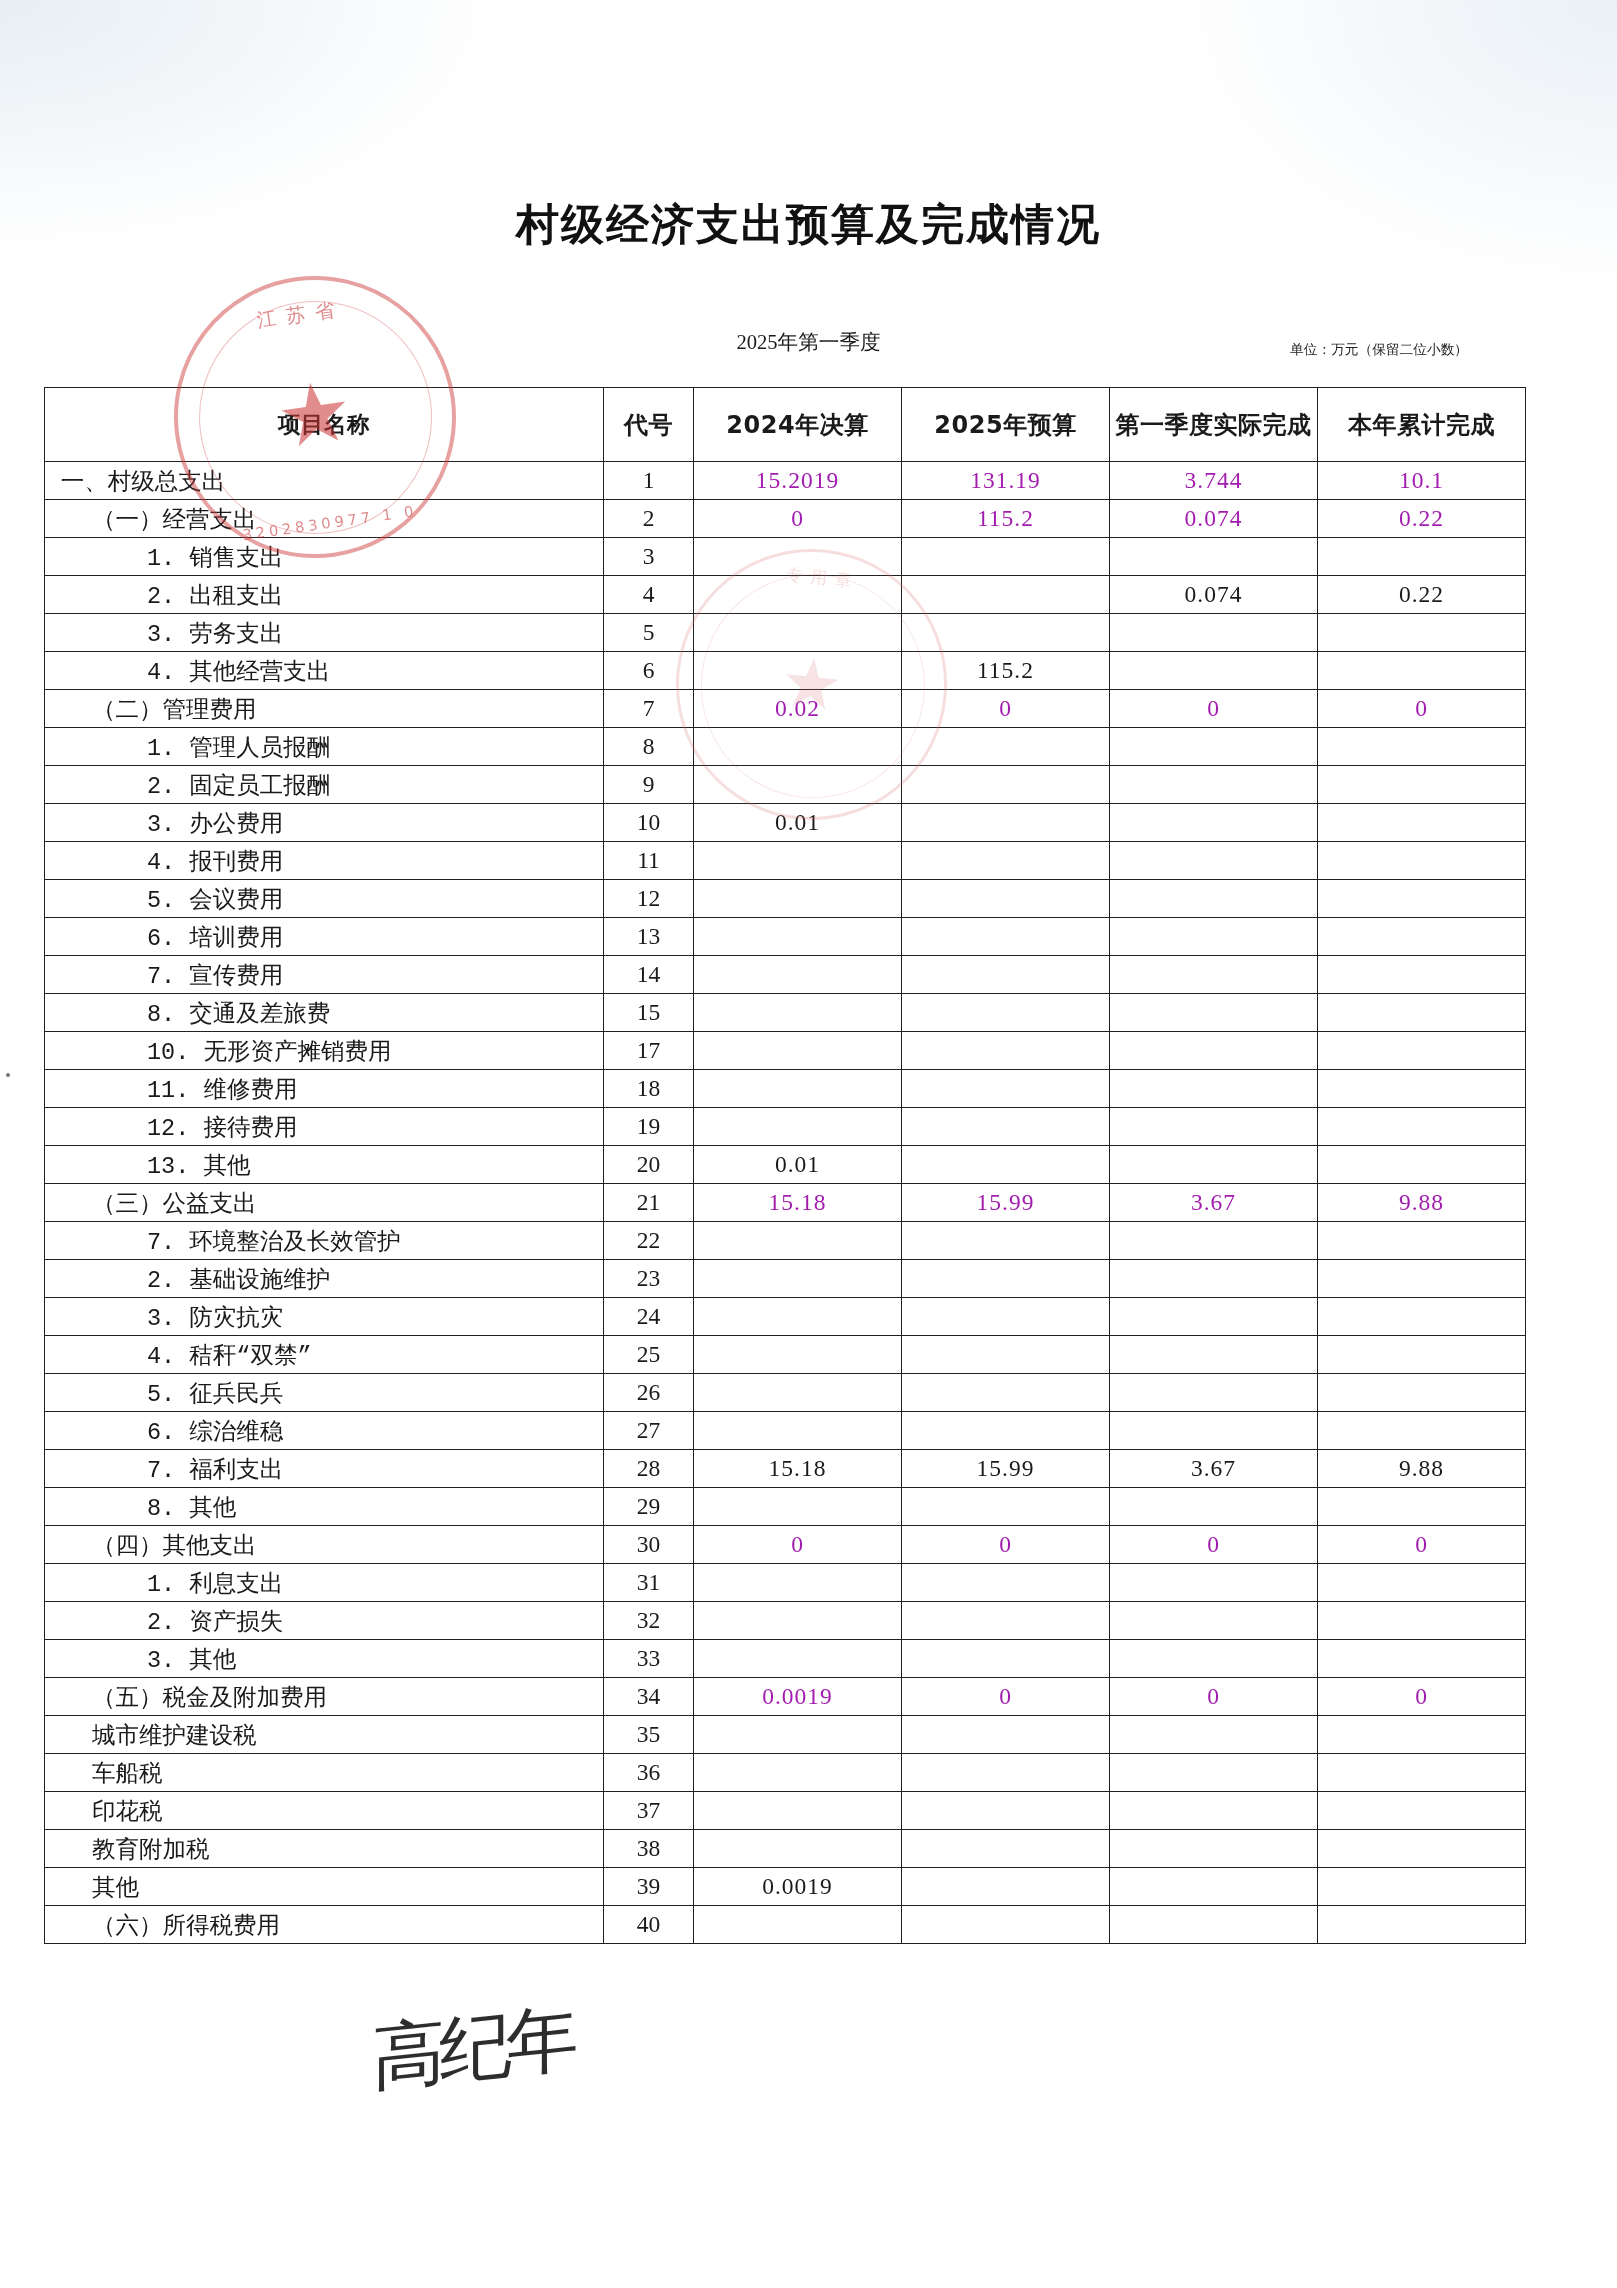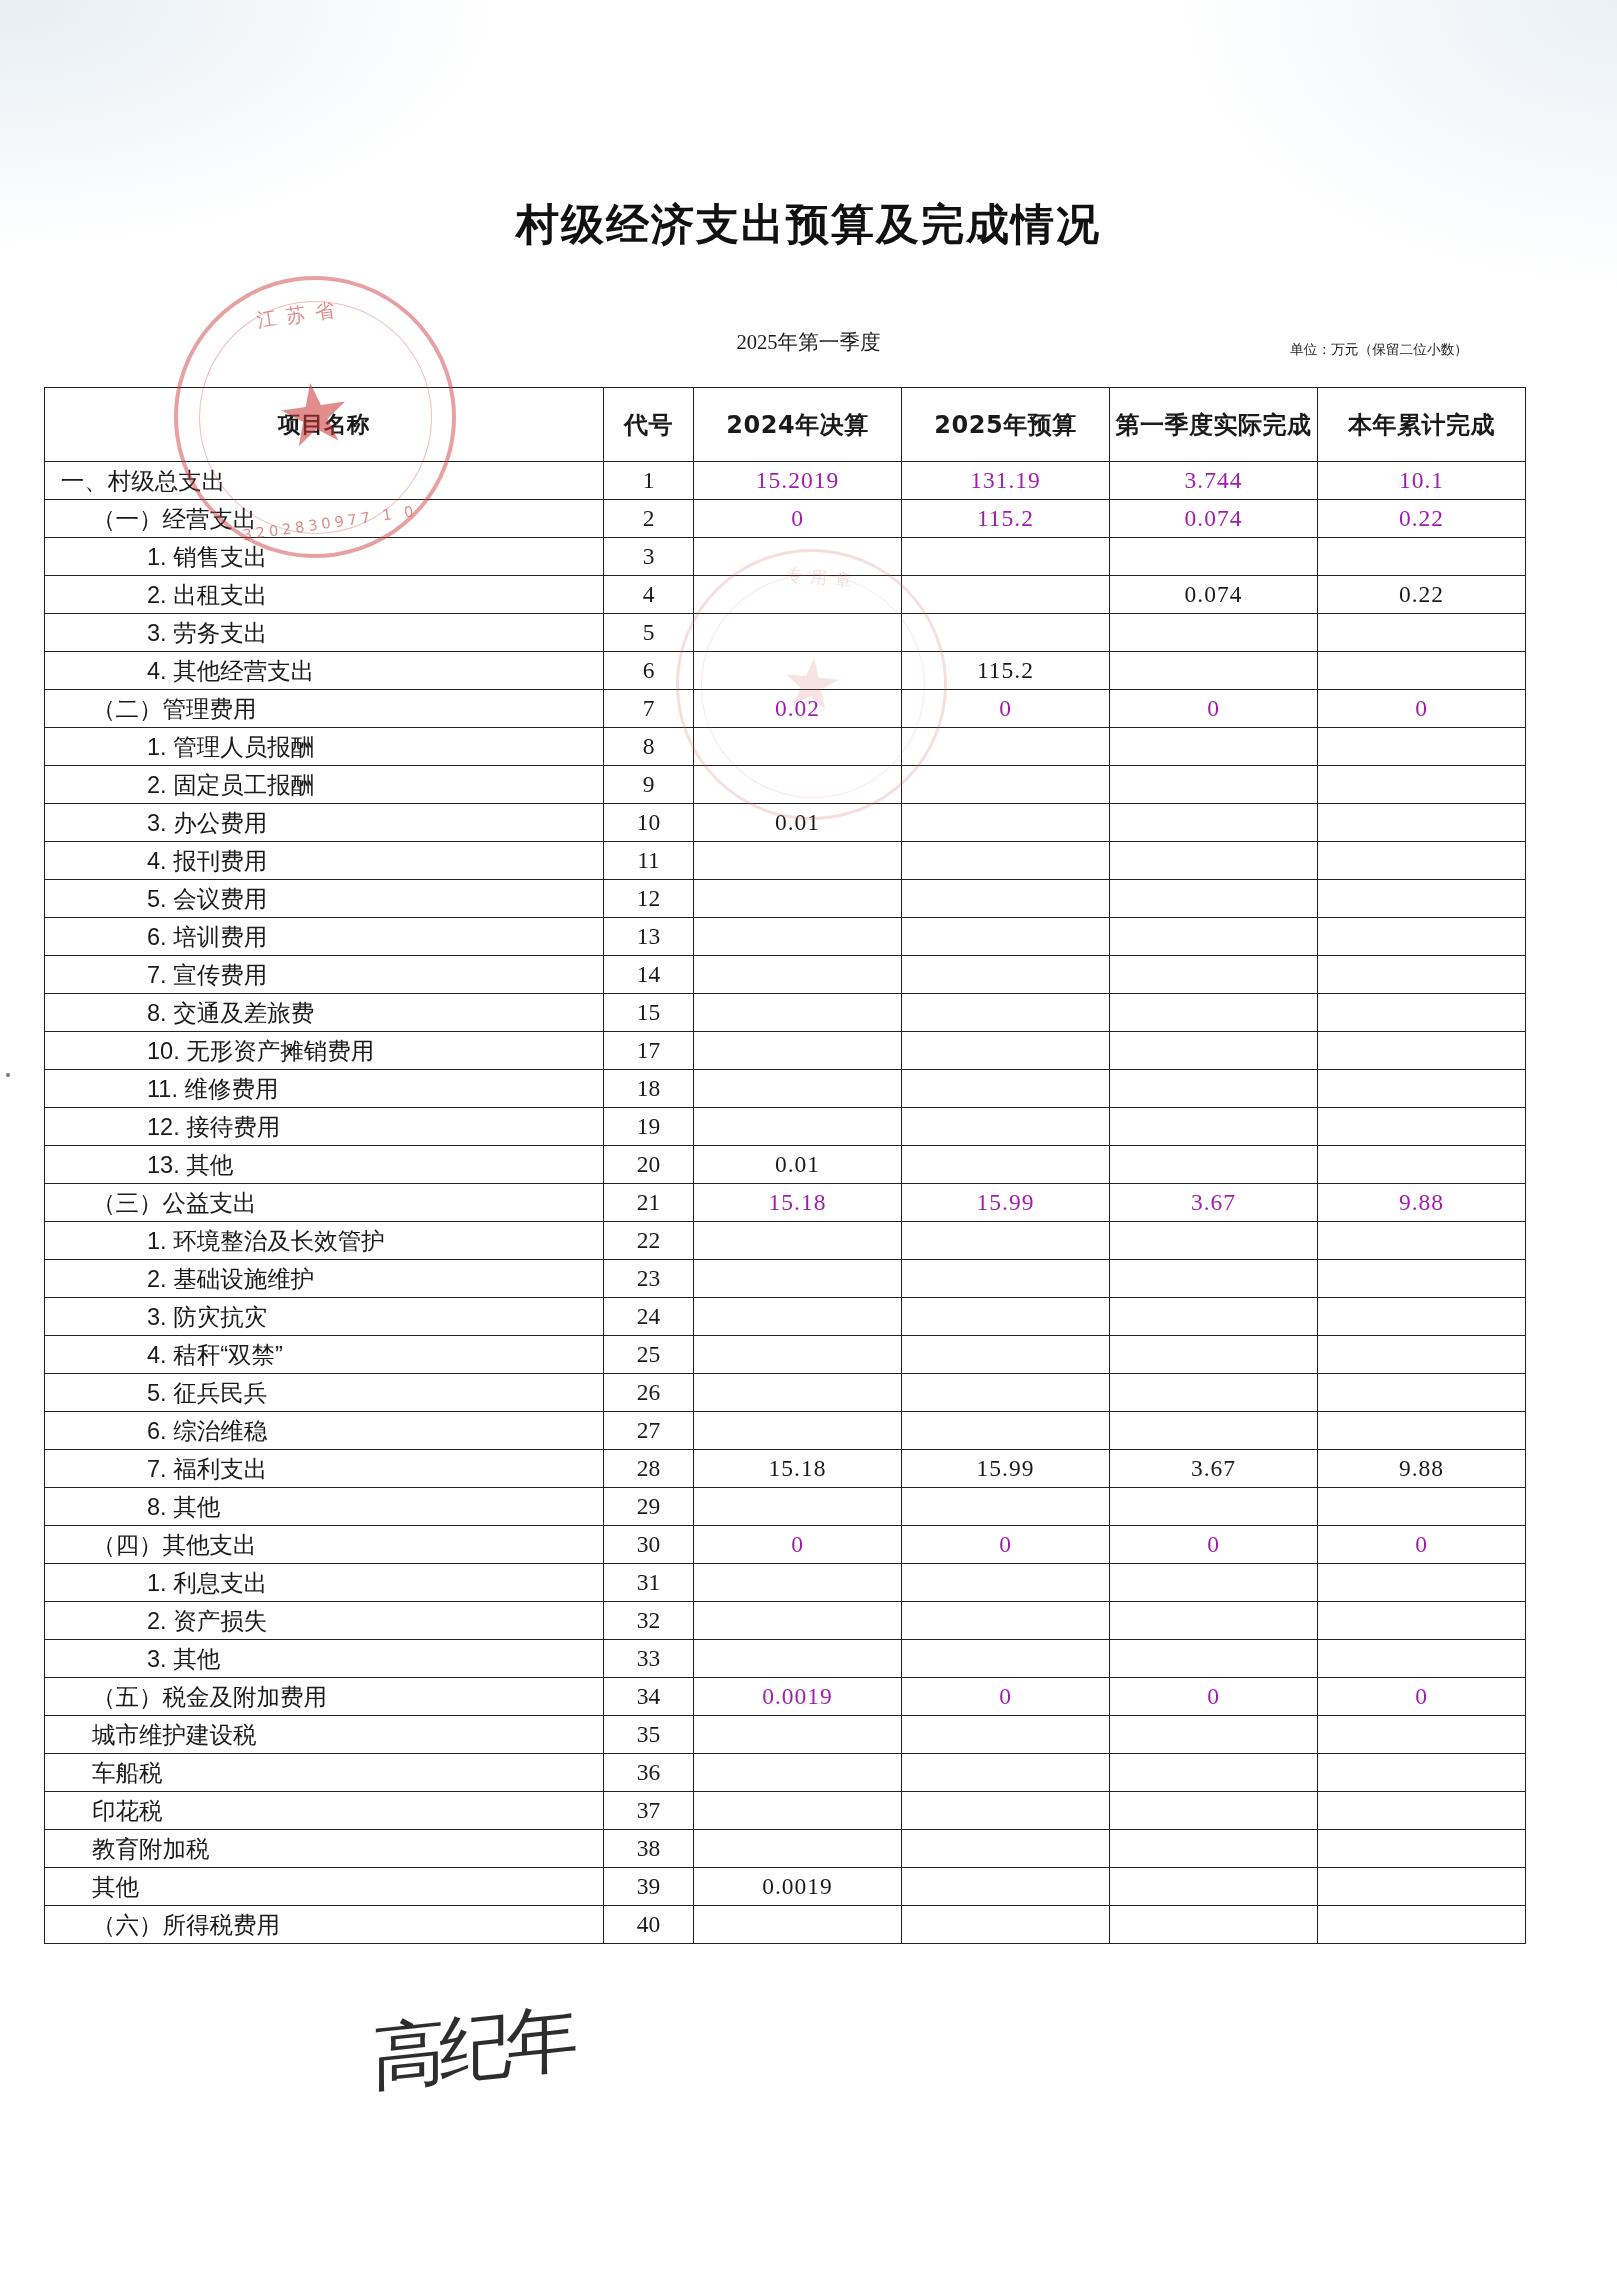--- a/index.html
+++ b/index.html
@@ -90,21 +90,21 @@
     font-size: 24px;
     font-weight: 700;
     text-align: center;
     letter-spacing: 0.5px;
   }
   table.budget thead th.hname {
     font-size: 22.5px;
   }
   td.name {
     text-align: left;
-    font-family: Liberation Sans, sans-serif;
+    font-family: Liberation Mono, monospace;
     font-size: 22.5px;
     white-space: nowrap;
     margin-top: 19px;
   }
   td.name span.txt {
     display: inline-block;
   }
   
   .lv0 { padding-left: 15.7px; }
   .lv1 { padding-left: 47px; }
@@ -412,21 +412,21 @@
         </tr>
         <tr>
           <td class="name"><span class="txt lv1">（三）公益支出</span></td>
           <td class="code faint">21</td>
           <td class="val faint">15.18</td>
           <td class="val faint">15.99</td>
           <td class="val faint">3.67</td>
           <td class="val faint">9.88</td>
         </tr>
         <tr>
-          <td class="name"><span class="txt lv2">1. 环境整治及长效管护</span></td>
+          <td class="name"><span class="txt lv2">7. 环境整治及长效管护</span></td>
           <td class="code">22</td>
           <td class="val"></td>
           <td class="val"></td>
           <td class="val"></td>
           <td class="val"></td>
         </tr>
         <tr>
           <td class="name"><span class="txt lv2">2. 基础设施维护</span></td>
           <td class="code">23</td>
           <td class="val"></td>

